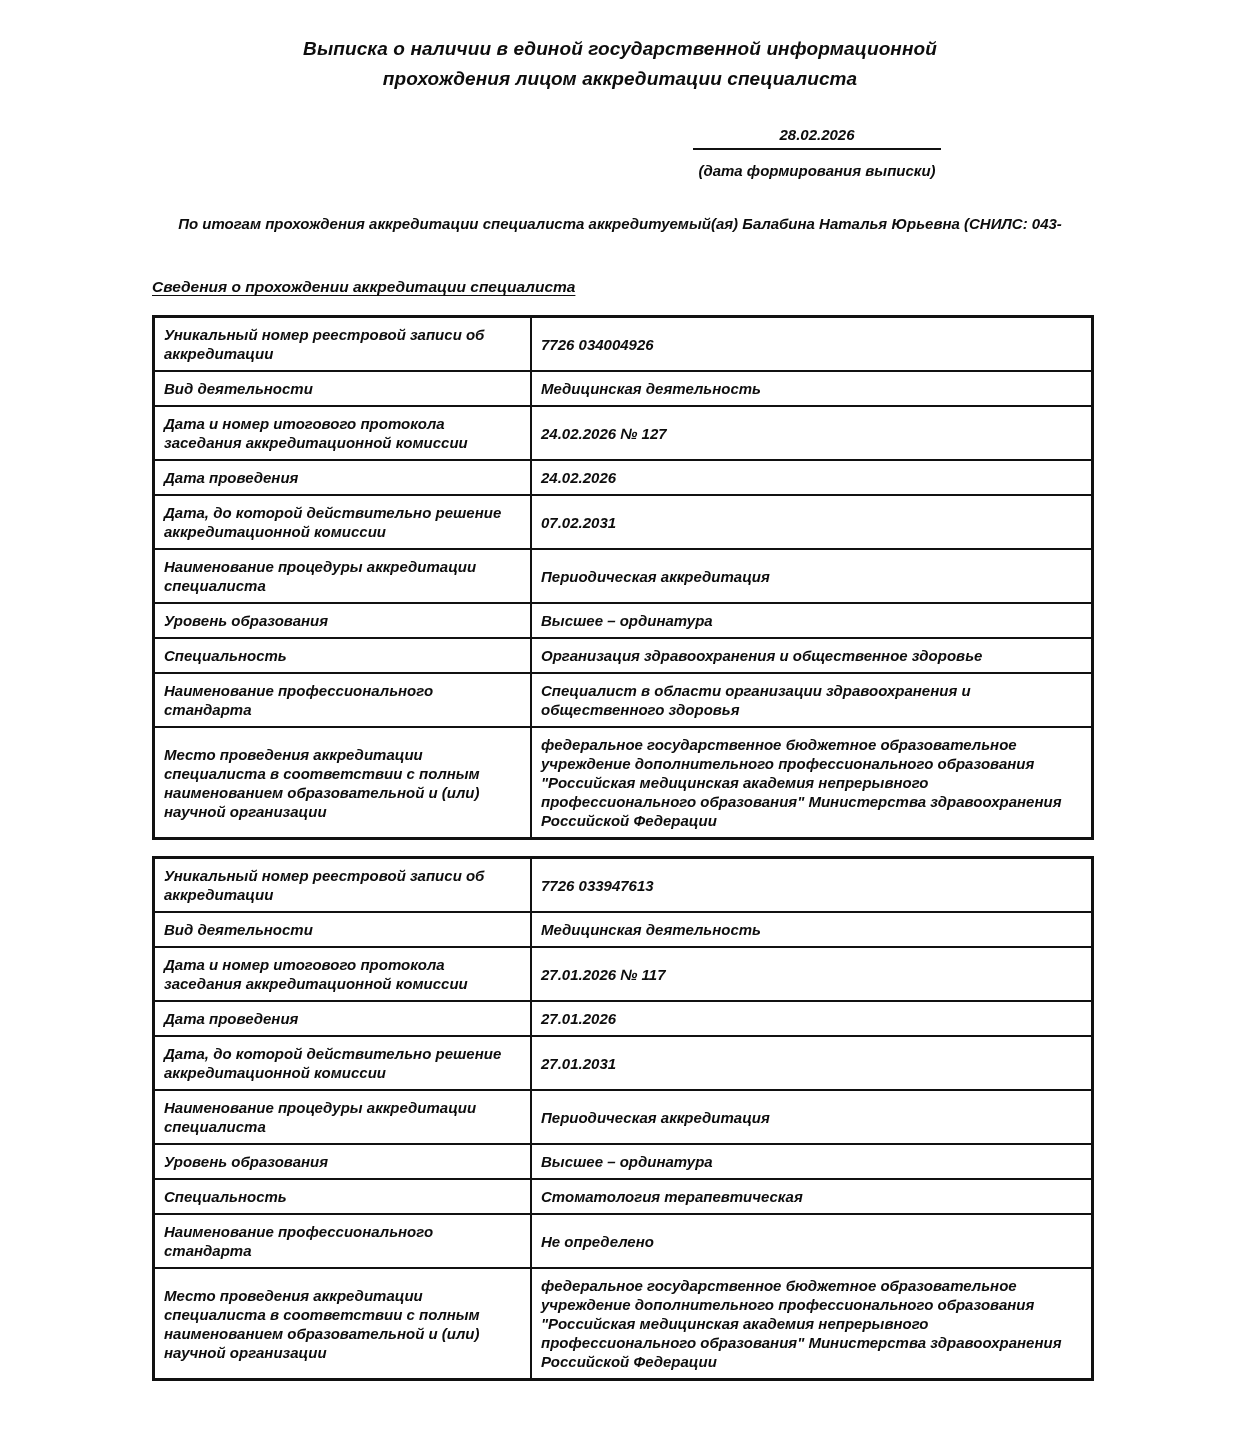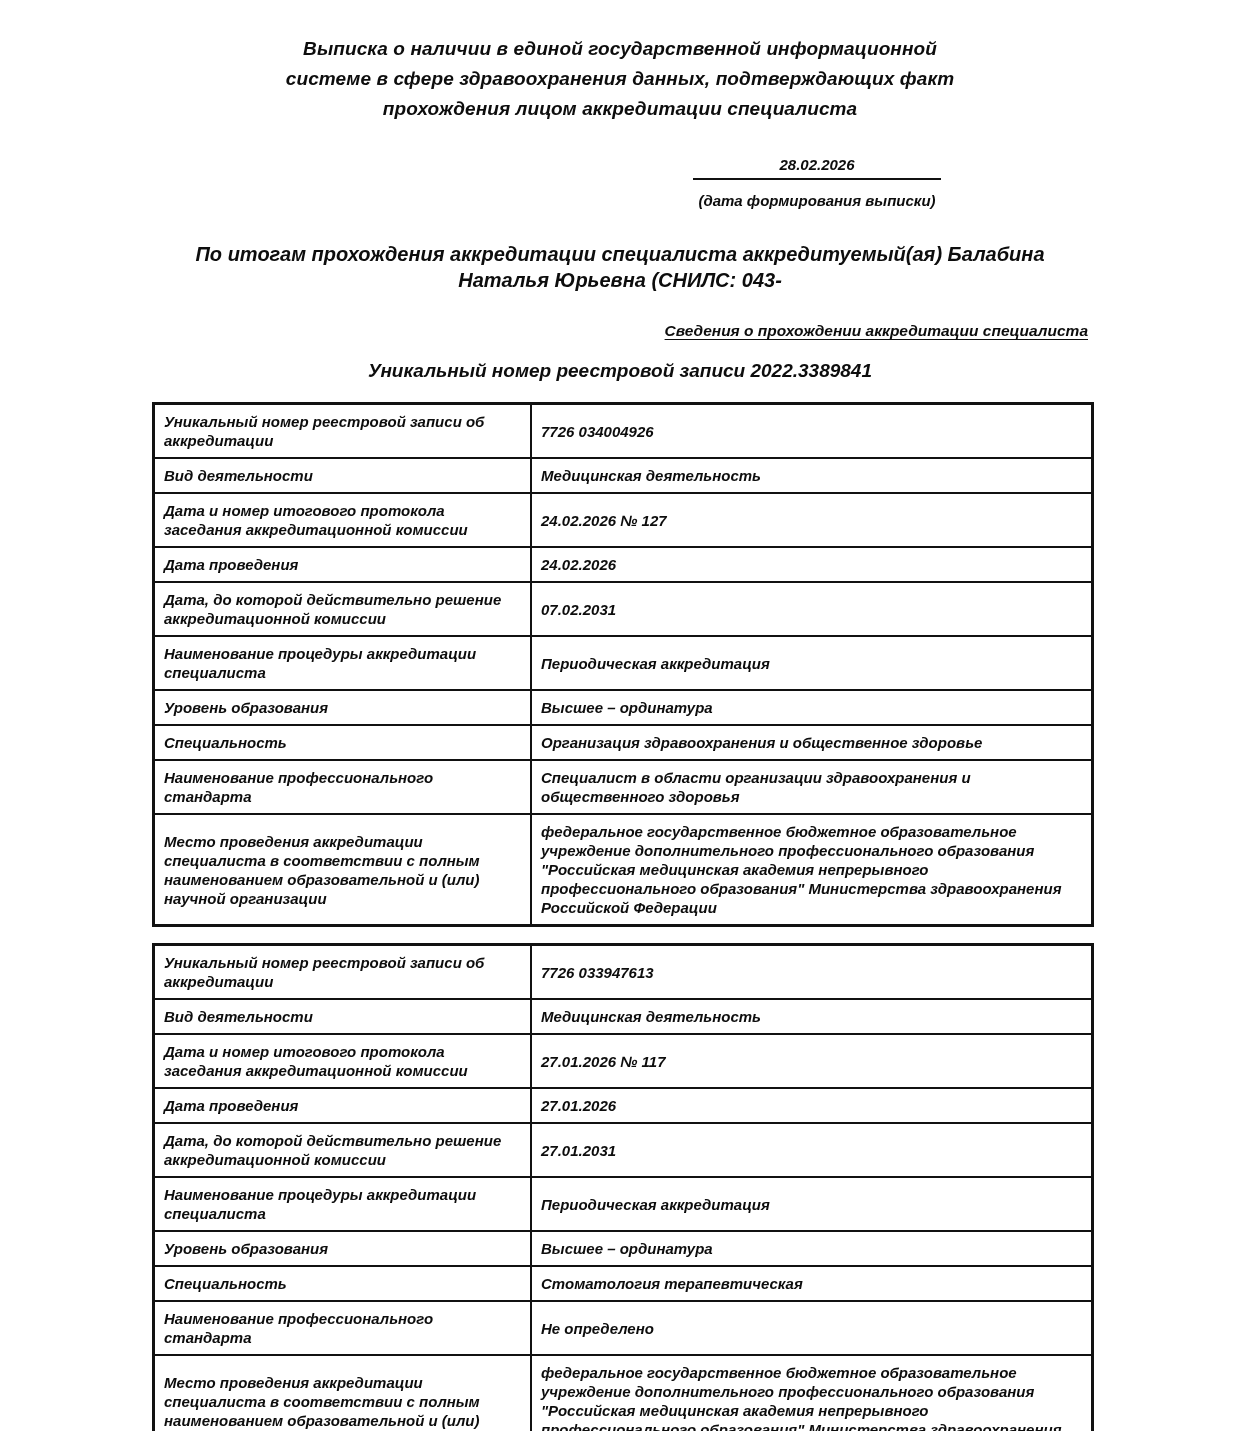--- a/index.html
+++ b/index.html
@@ -41,26 +41,26 @@
     padding-bottom: 3px;
     border-bottom: 2px solid #111;
     text-align: center;
   }
   .date-caption {
     padding-top: 11px;
   }
   .intro {
     margin-top: 30px;
     text-align: center;
-    font-size: 20px;
+    font-size: 15px;
     line-height: 26px;
   }
   .section-heading {
-    margin-top: 28px;
-    text-align: right;
+    margin-top: 40px;
+    text-align: left;
     font-size: 15.5px;
     line-height: 19px;
   }
   .section-heading span {
     text-decoration: underline;
     text-underline-offset: 3px;
   }
   .record-heading {
     margin-top: 19px;
     text-align: center;
@@ -88,38 +88,36 @@
   td.lbl { width: 356px; }
   td.val { width: 540px; }
 </style>
 </head>
 <body>
 
 <div class="content">
 
   <div class="doc-title">
     <div>Выписка о наличии в единой государственной информационной</div>
-    <div>системе в сфере здравоохранения данных, подтверждающих факт</div>
     <div>прохождения лицом аккредитации специалиста</div>
   </div>
 
   <div class="date-block">
     <span class="date-value">28.02.2026</span>
     <div class="date-caption">(дата формирования выписки)</div>
   </div>
 
   <div class="intro">
     <div>По итогам прохождения аккредитации специалиста аккредитуемый(ая) Балабина Наталья Юрьевна (СНИЛС: 043-</div>
   </div>
 
   <div class="section-heading">
     <span>Сведения о прохождении аккредитации специалиста</span>
   </div>
 
-  <div class="record-heading">Уникальный номер реестровой записи 2022.3389841</div>
 
   <table class="acc-table">
     <tbody>
         <tr>
       <td class="lbl">Уникальный номер реестровой записи об аккредитации</td>
       <td class="val">7726 034004926</td>
     </tr>
     <tr>
       <td class="lbl">Вид деятельности</td>
       <td class="val">Медицинская деятельность</td>

